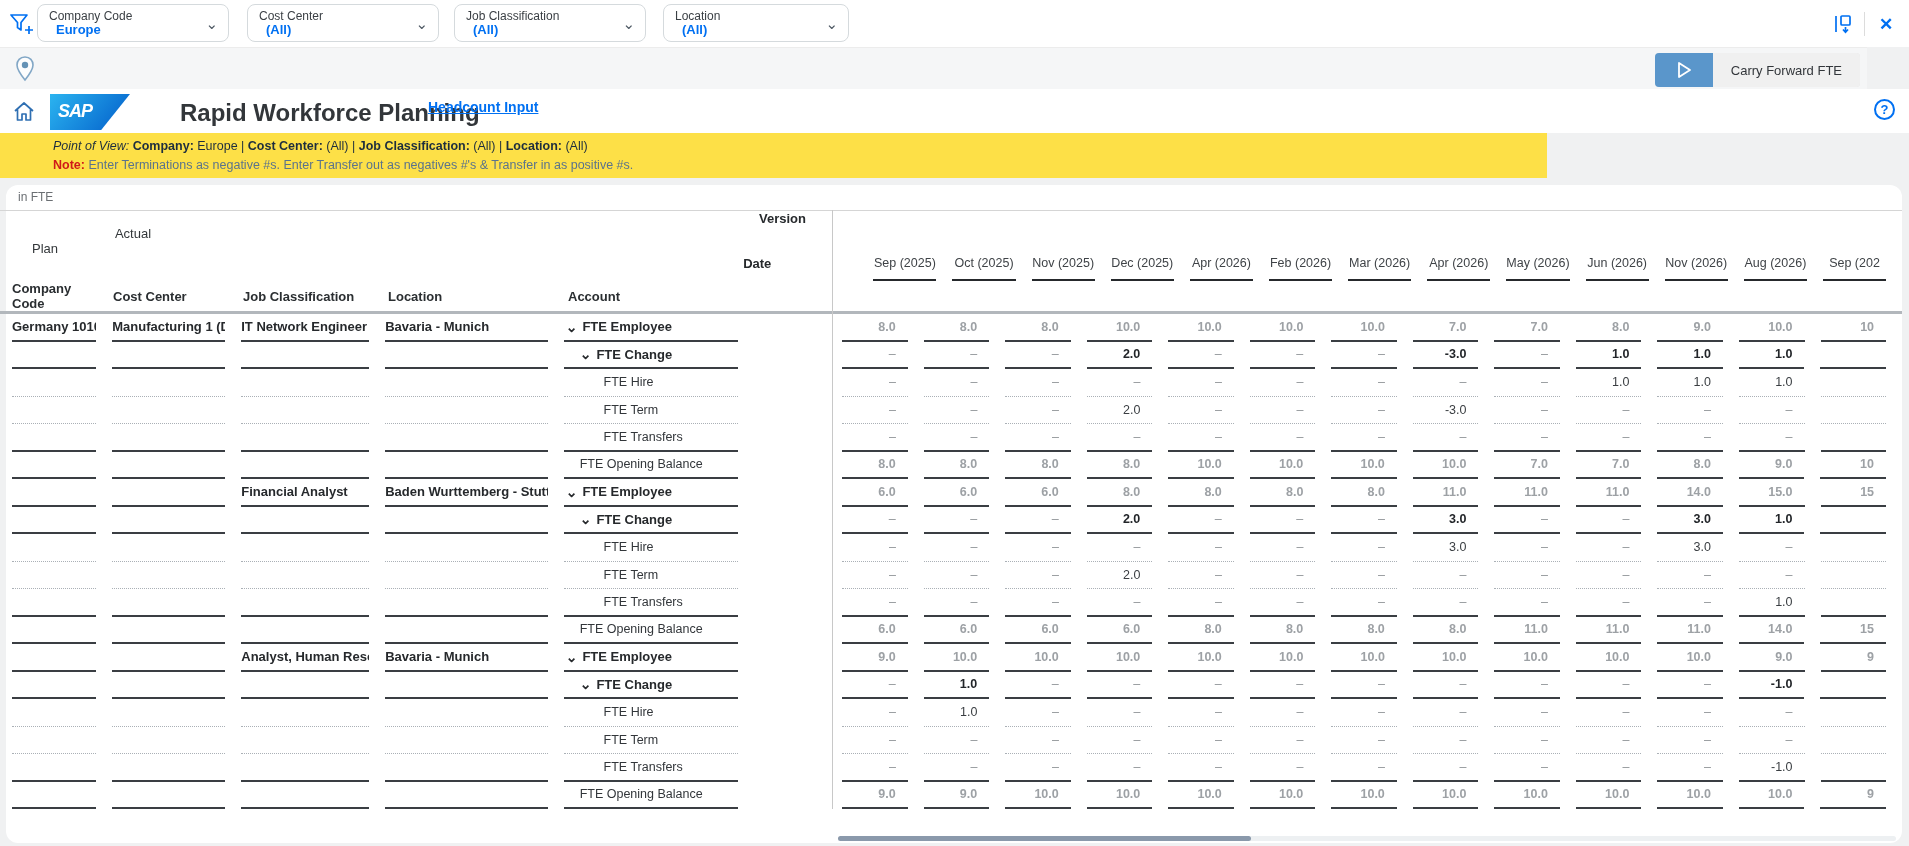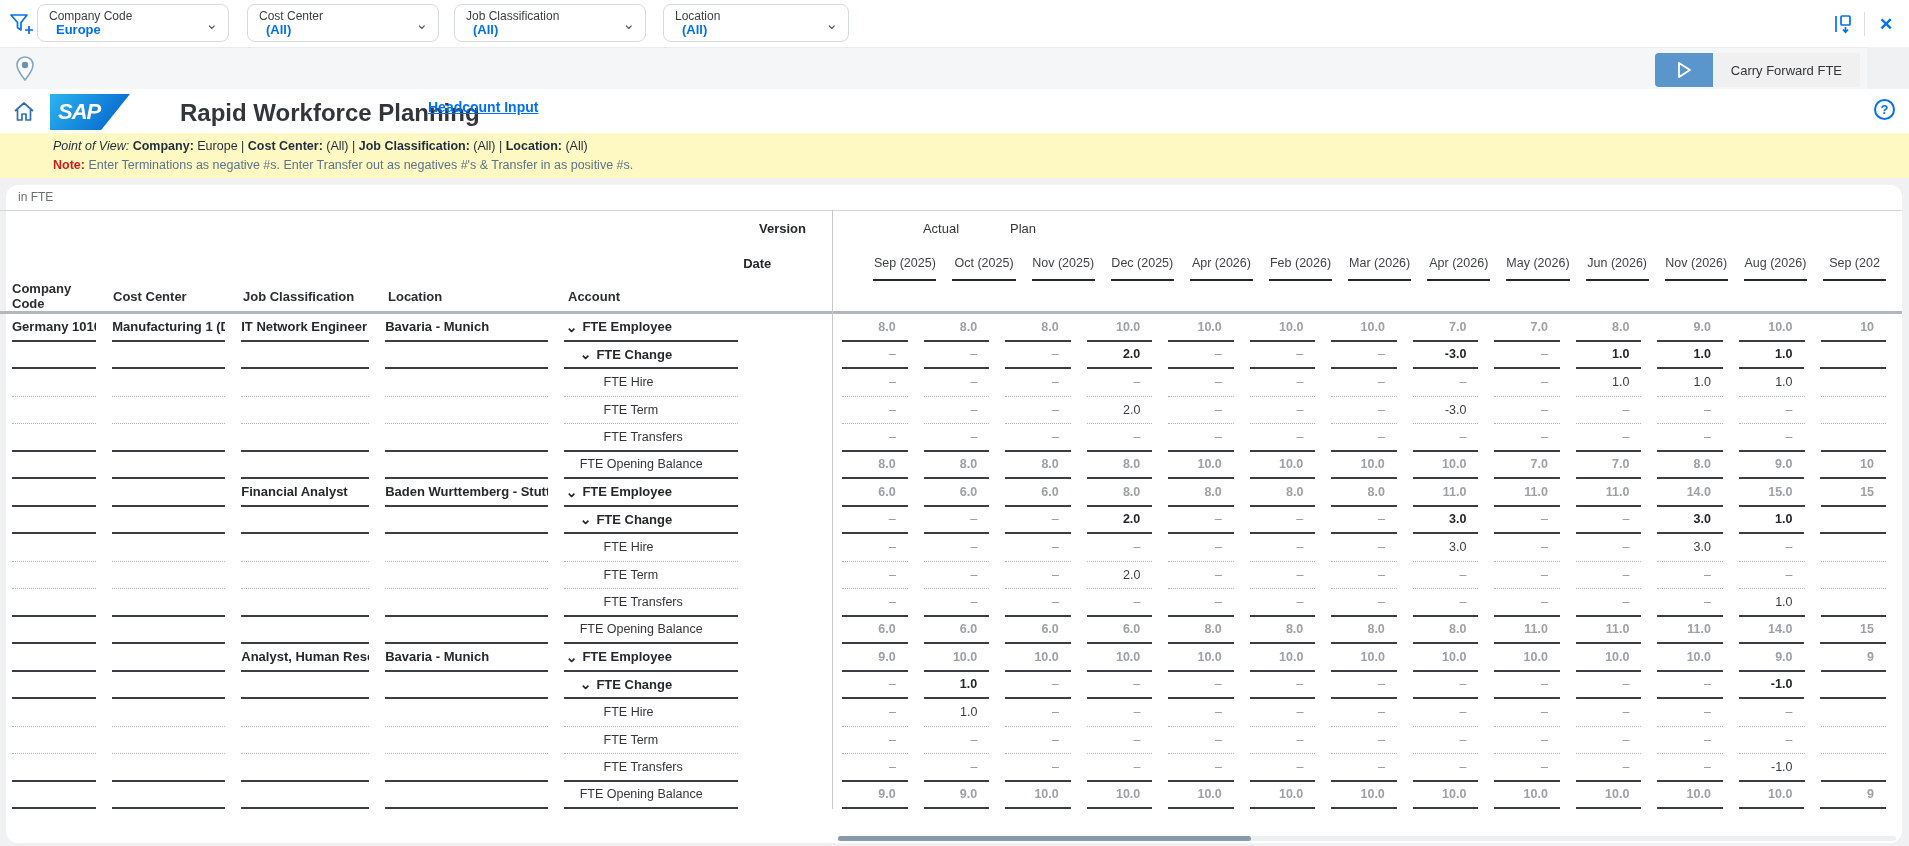--- a/index.html
+++ b/index.html
@@ -29,41 +29,41 @@
   .runbtn{position:absolute;right:7px;top:5px;height:34px;display:flex;border-radius:4px;overflow:hidden;cursor:pointer;box-shadow:0 0 0 1px #e3e3e3 inset;}
   .runbtn .play{width:58px;background:#5a96cb;display:flex;align-items:center;justify-content:center;}
   .runbtn .rlabel{background:#f0f0f0;display:flex;align-items:center;padding:0 18px;font-size:13px;color:#32363a;white-space:nowrap;}
   
   .apphdr{position:absolute;left:0;top:89px;width:1909px;height:44px;background:#ffffff;}
   .homeic{position:absolute;left:13px;top:12px;cursor:pointer;}
   .saplogo{
     position:absolute;left:50px;top:5px;width:80px;height:36px;
     background:linear-gradient(130deg,#2bb4f0 0%,#0a6ed1 80%);
     clip-path:polygon(0 0,100% 0,64% 100%,0 100%);
-    color:#fff;font-weight:bold;font-style:italic;font-size:22px;line-height:35px;padding-left:8px;box-sizing:border-box;letter-spacing:-1px;
+    color:#fff;font-weight:bold;font-style:italic;font-size:18px;line-height:35px;padding-left:8px;box-sizing:border-box;letter-spacing:-1px;
   }
   .apptitle{position:absolute;left:168px;top:10px;font-size:24px;font-weight:bold;color:#32363a;margin-left:12px;}
   .pagetitle{position:absolute;left:428px;top:10px;font-size:14px;font-weight:bold;color:#0070f2;cursor:pointer;text-decoration:underline;}
   .helpic{position:absolute;right:14px;top:10px;width:21px;height:21px;border:2px solid #0070f2;border-radius:50%;
     color:#0070f2;font-size:13px;font-weight:bold;display:flex;align-items:center;justify-content:center;box-sizing:border-box;cursor:pointer;}
   
-  .povstrip{position:absolute;left:0;top:133px;width:1909px;height:45px;background:#fef9c3;}
+  .povstrip{position:absolute;left:0;top:133px;width:1547px;height:45px;background:#fde047;}
   .povline{position:absolute;left:53px;top:6px;font-size:12.5px;color:#1d2d3e;}
   .povline .pfx{font-style:italic;}
   .povline b{font-weight:bold;}
   .noteline{position:absolute;left:53px;top:25px;font-size:12.5px;color:#5b738b;}
   .noteline .nlab{color:#d01919;font-weight:bold;}
   
   .widget{position:absolute;left:6px;top:185px;width:1896px;height:658px;background:#ffffff;border-radius:12px;}
   .unit{position:absolute;left:18px;top:190px;font-size:12px;color:#6b6f73;}
   
   .table-area{position:absolute;left:0px;top:210px;width:1902px;overflow:hidden;}
   .trow{display:flex;align-items:stretch;padding-left:12px;position:relative;}
   .h35{height:35px;} .h30{height:30px;} .hdata{height:27.5px;}
-  .topline{border-top:1px solid #d5d5d5;}
+  .topline{border-top:1px solid #d5d5d5;flex-direction:column;}
   .cell{display:flex;align-items:center;box-sizing:border-box;}
   .d0{width:85px;margin-right:16px;}
   .d1{width:114px;margin-right:16px;}
   .d2{width:129px;margin-right:16px;}
   .d3{width:164px;margin-right:16px;}
   .d4{width:176px;margin-right:16px;}
   .dimhead{font-size:13px;font-weight:600;color:#2a2e31;}
   .dimval{font-size:13px;font-weight:bold;color:#26292c;white-space:nowrap;overflow:hidden;}
   .lblcell{width:808px;margin-right:0;justify-content:flex-end;padding-right:14px;font-size:13px;font-weight:bold;color:#26292c;}
   .vc{width:66px;margin-right:16px;justify-content:flex-end;padding-right:12px;font-size:12.5px;white-space:nowrap;}

